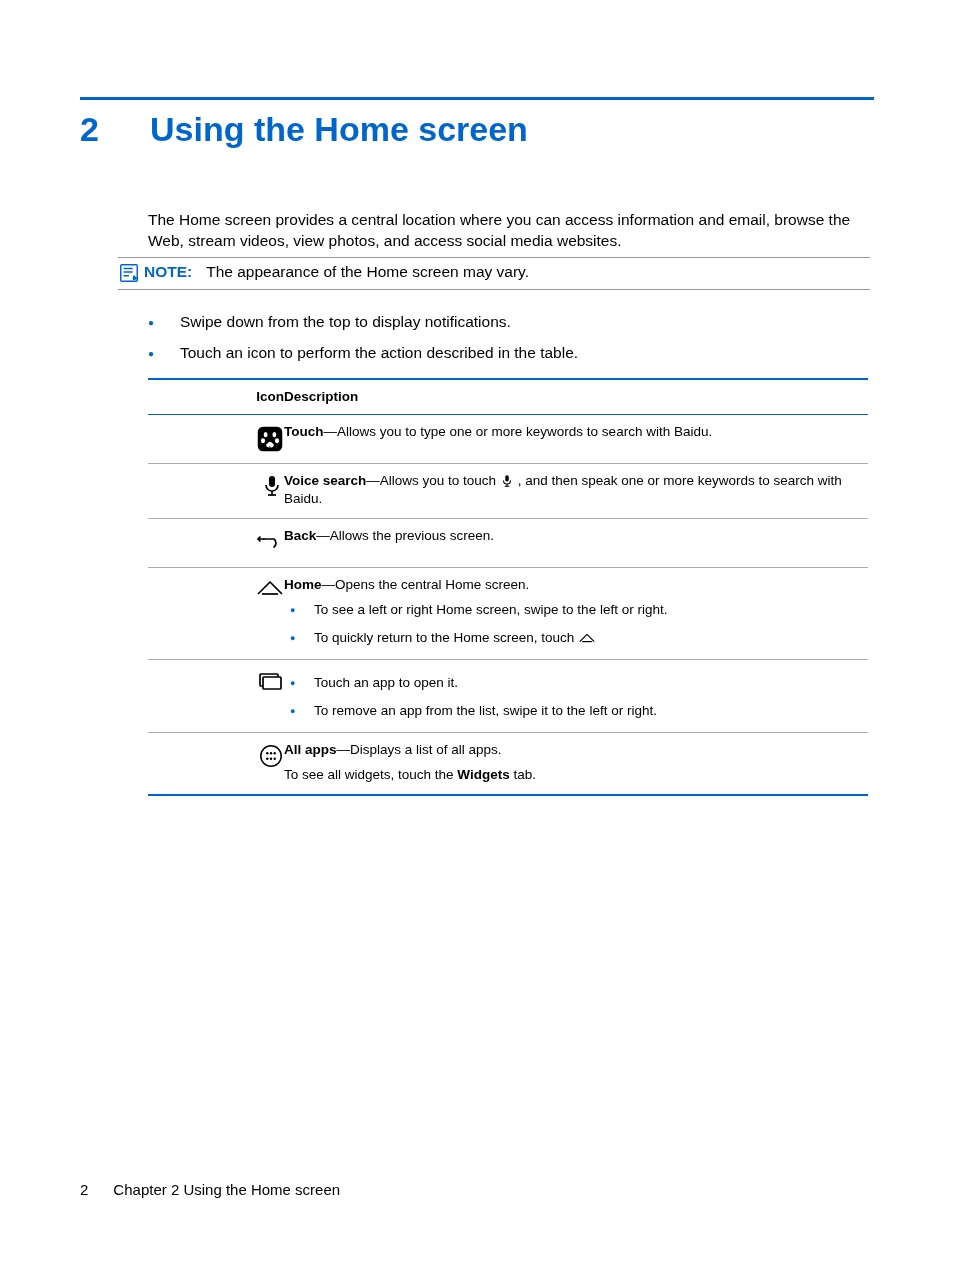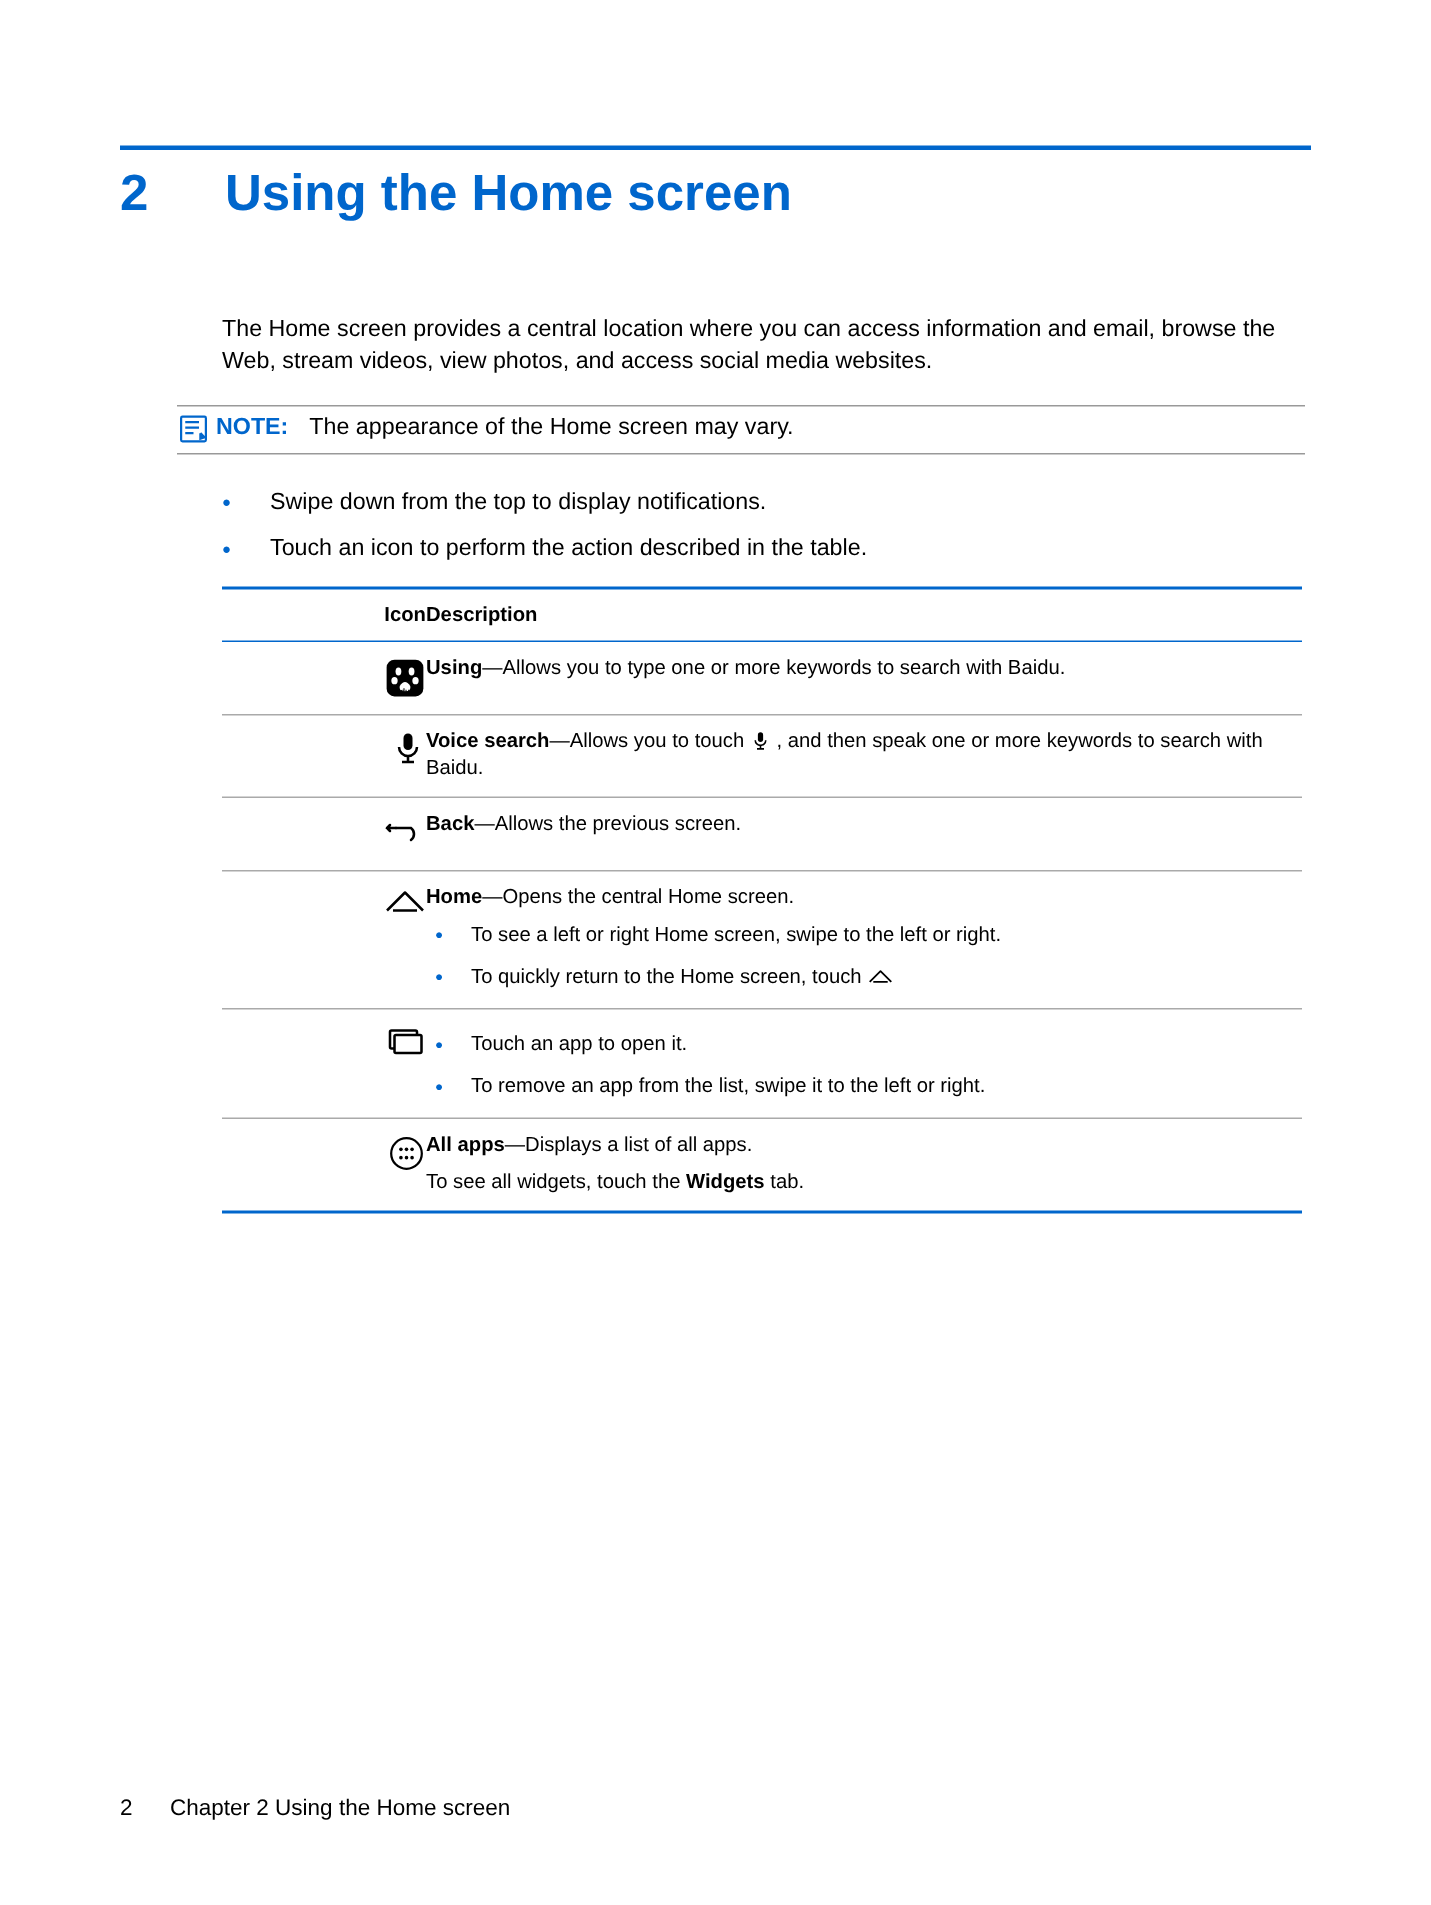--- a/index.html
+++ b/index.html
@@ -39,21 +39,21 @@
   }
   .content {
     position: absolute;
     left: 148px;
     top: 210px;
     width: 720px;
     font-size: 15.5px;
     line-height: 1.35;
   }
   .intro {
-    margin-bottom: 18px;
+    margin-bottom: 5px;
   }
   .note-row {
     display: flex;
     align-items: flex-start;
     border-top: 1px solid #999;
     border-bottom: 1px solid #999;
     padding: 4px 0 5px 0;
     margin-left: -30px;
     width: 752px;
     margin-bottom: 22px;
@@ -151,21 +151,21 @@
   }
   .icon-svg-sm {
     width: 14px;
     height: 14px;
     display: inline-block;
     vertical-align: middle;
   }
   .footer {
     position: absolute;
     left: 80px;
-    bottom: 56px;
+    bottom: 72px;
     font-size: 15px;
   }
   .inline-mic {
     color: #000;
   }
   b { font-weight: bold; }
 </style>
 </head>
 <body>
 
@@ -216,21 +216,21 @@
                 <ellipse cx="21" cy="11" rx="2.2" ry="3" fill="#fff"></ellipse>
                 <ellipse cx="8" cy="18" rx="2.4" ry="2.8" fill="#fff"></ellipse>
                 <ellipse cx="24" cy="18" rx="2.4" ry="2.8" fill="#fff"></ellipse>
                 <path d="M12 22 q4 -6 8 0 q1 4 -4 4 q-5 0 -4 -4" fill="#fff"></path>
                 <text x="16" y="28" font-size="6" fill="#000" text-anchor="middle" font-weight="bold">du</text>
               </svg>
             </span>
           </div>
           <div class="col-desc">
             <div class="desc-line">
-              <b>Using</b><span>—Allows you to type one or more keywords to search with Baidu.</span>
+              <b>Touch</b><span>—Allows you to type one or more keywords to search with Baidu.</span>
             </div>
           </div>
         </div>
 
         <div class="tbl-row">
           <div class="col-icon">
             <span class="icon-svg">
               <svg viewBox="0 0 24 24" width="24" height="24">
                 <rect x="9" y="2" width="6" height="11" rx="3" fill="#000"></rect>
                 <path d="M6 11a6 6 0 0 0 12 0" fill="none" stroke="#000" stroke-width="1.7"></path>

